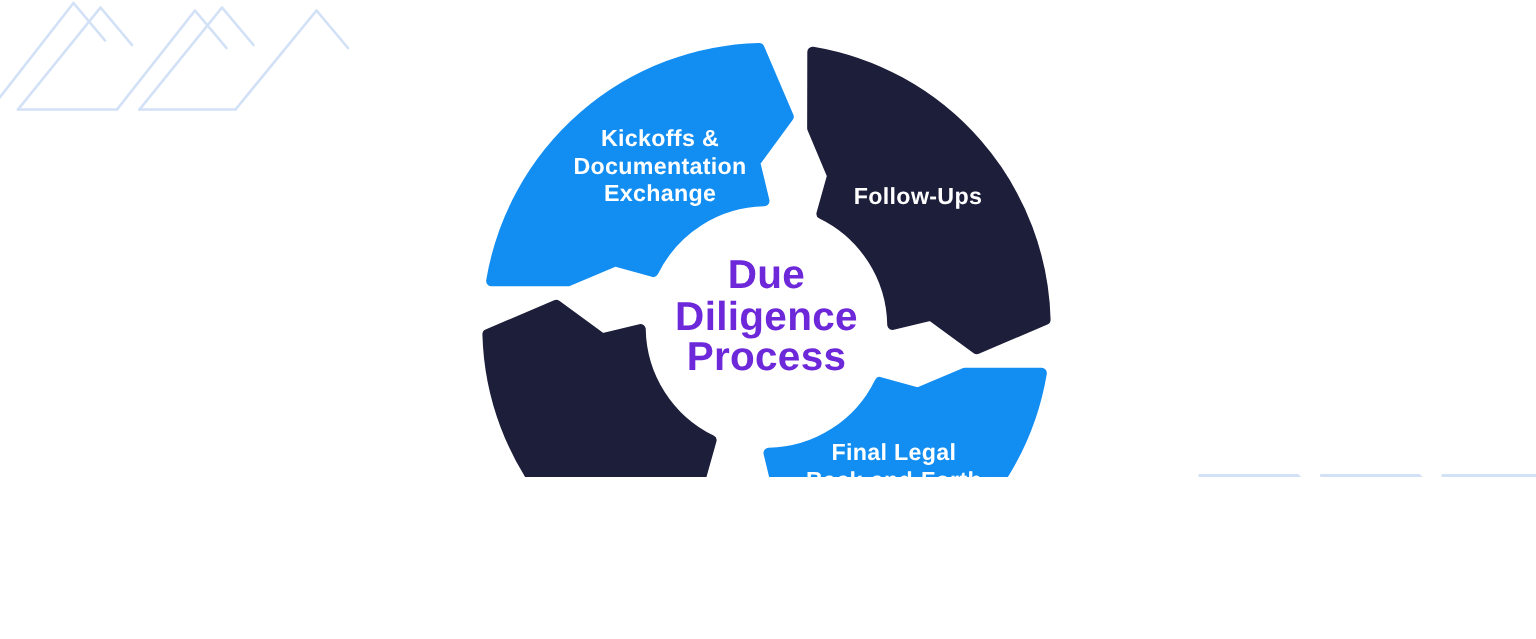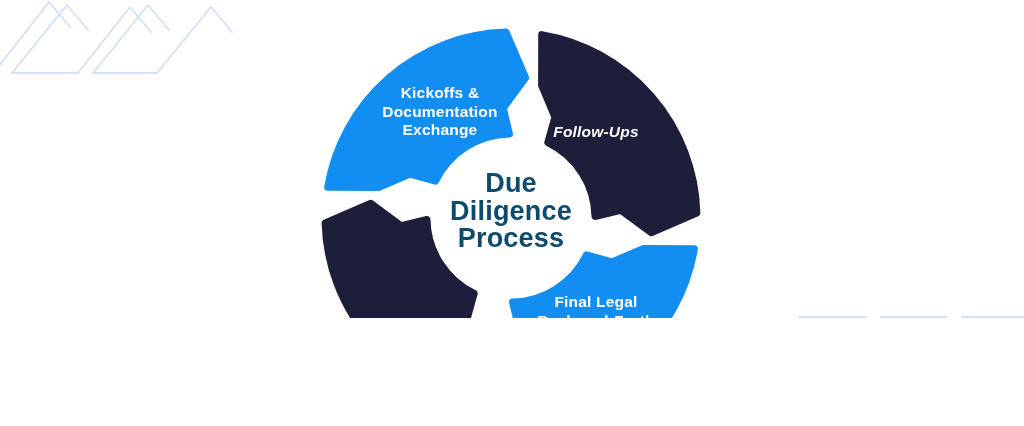--- a/index.html
+++ b/index.html
@@ -76,21 +76,21 @@
     <path transform="rotate(180 511 218)" d="M 541.7,34.6 A 186,186 0 0 1 696.9,213.1 L 651.2,232.7 L 620.7,210.3 L 595,216.5
              A 84,84 0 0 0 547.8,142.5 L 554.9,117.1 L 541.6,85.5 Z" fill="#1c1e3a" stroke="#1c1e3a"></path>
 
     <path transform="rotate(270 511 218)" d="M 541.7,34.6 A 186,186 0 0 1 696.9,213.1 L 651.2,232.7 L 620.7,210.3 L 595,216.5
              A 84,84 0 0 0 547.8,142.5 L 554.9,117.1 L 541.6,85.5 Z" fill="#128df2" stroke="#128df2"></path>
   </svg>
 
   <div class="seg-label" style="left:440px;top:112px;">Kickoffs &amp;
 Documentation
 Exchange</div>
-  <div class="seg-label" style="left:596px;top:132px;font-style:italic;">Follow-Ups</div>
+  <div class="seg-label" style="left:612px;top:132px;">Follow-Ups</div>
   <div class="seg-label" style="left:596px;top:312px;">Final Legal
 Back-and-Forth</div>
 
-  <div class="center-title" style="left: 511px; top: 211px; color: #0c4a6e;">Due
+  <div class="center-title" style="left: 511px; top: 211px; color: #6d28d9;">Due
 Diligence
 Process</div>
 
 </div>
 
 </body></html>

